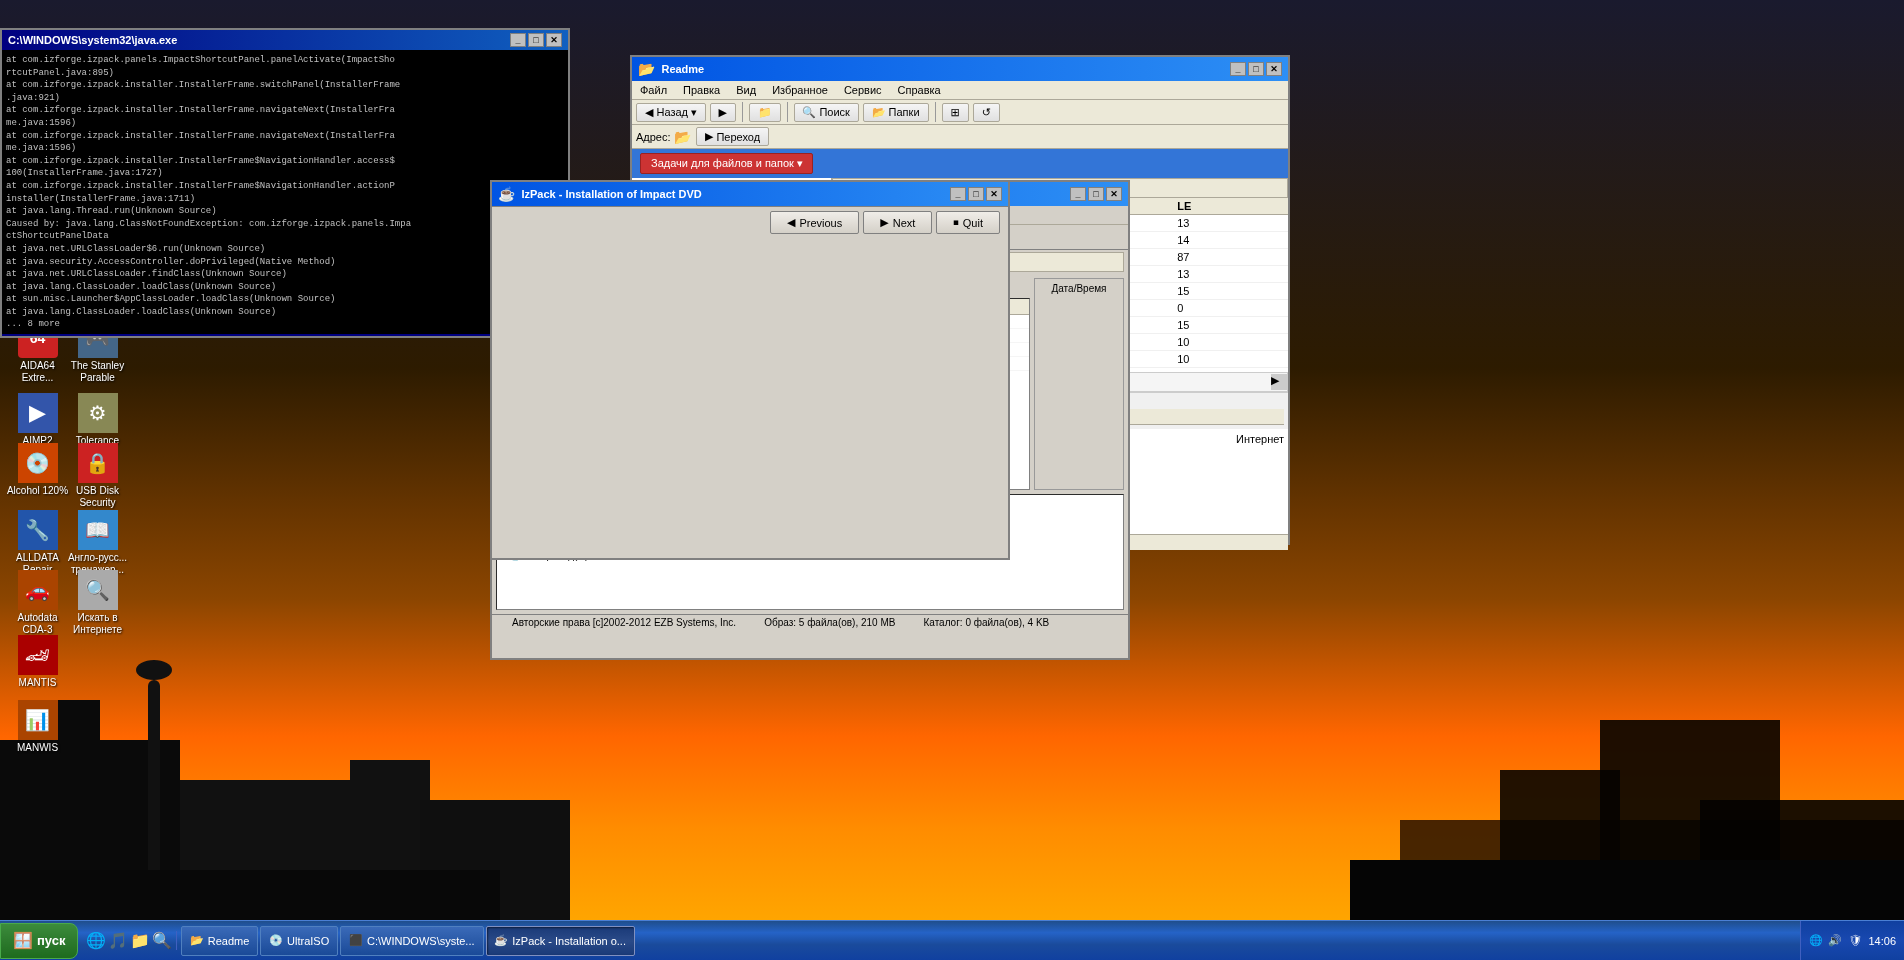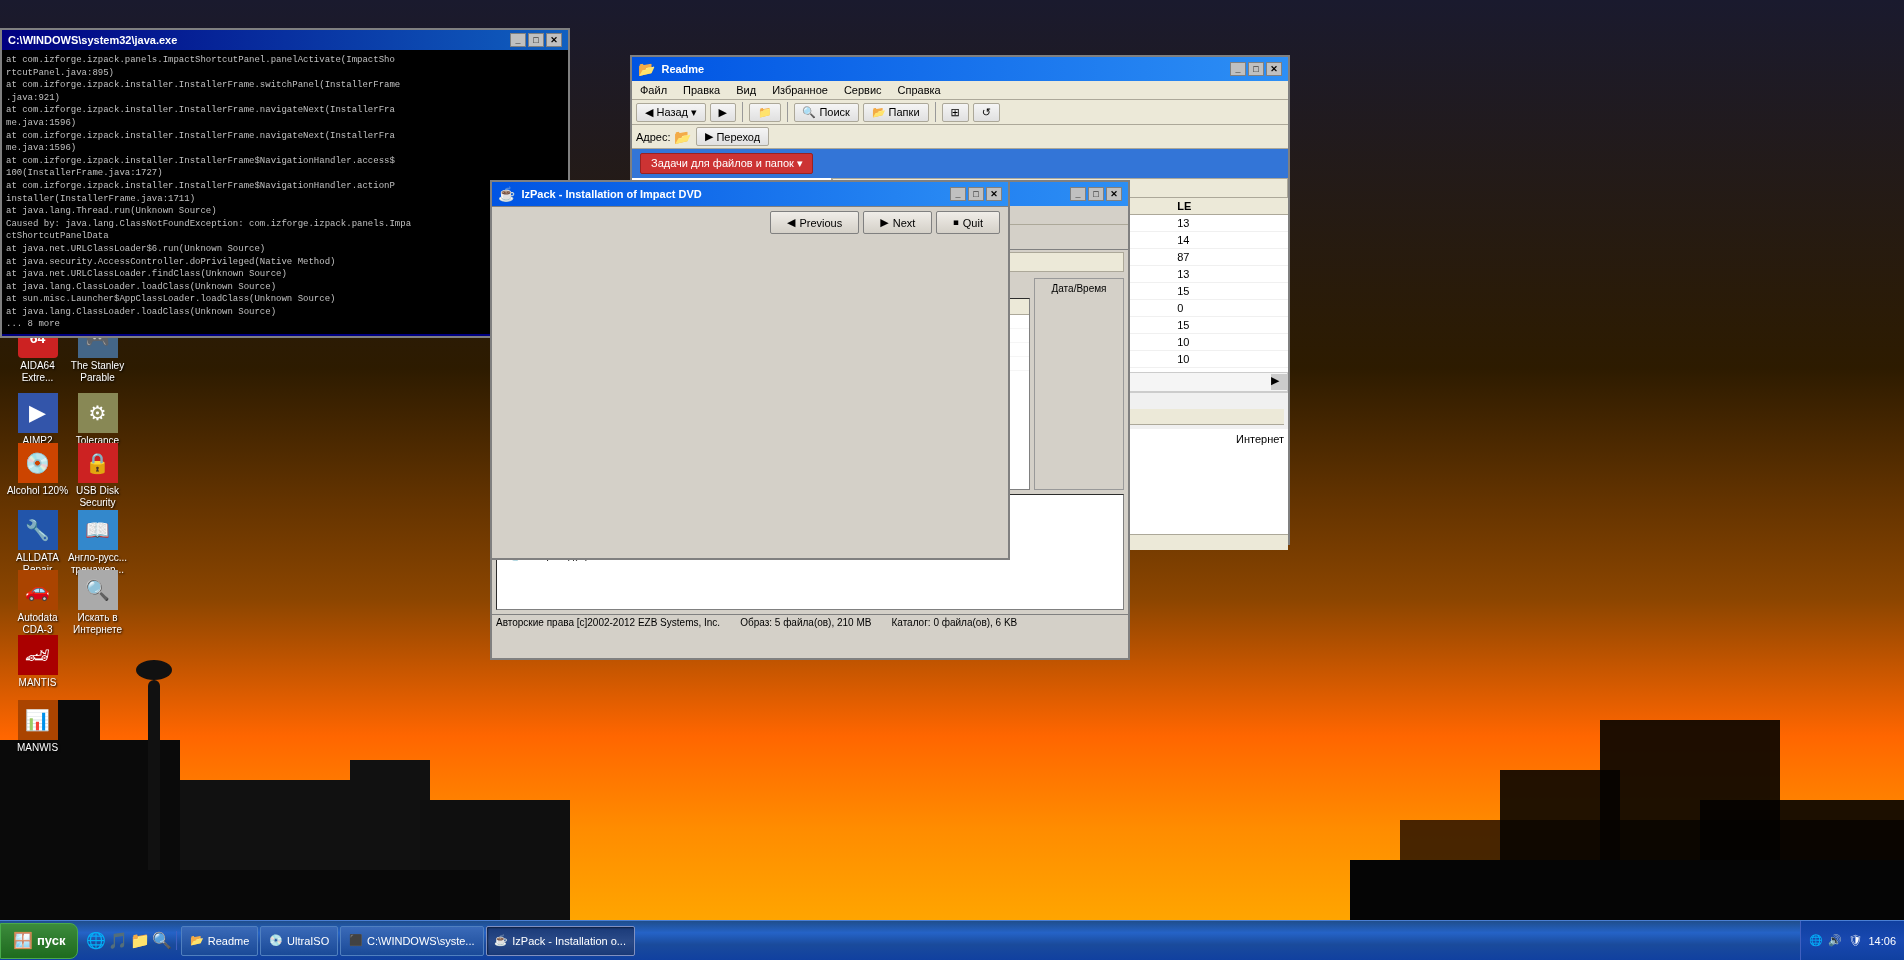--- a/index.html
+++ b/index.html
@@ -427,24 +427,24 @@
       display: flex;
       gap: 6px;
       font-size: 11px;
     }
 
     .ultraiso-menubar span { cursor: pointer; padding: 1px 4px; }
 
     .ultraiso-statusbar {
       background: #d4d0c8;
       border-top: 1px solid #808080;
-      padding: 2px 4px;
+      padding: 2px 20px;
       font-size: 10px;
       display: flex;
-      gap: 20px;
+      gap: 28px;
     }
 
     .toolbar-btn {
       background: linear-gradient(to bottom, #f5f5f5, #ddd);
       border: 1px solid #999;
       padding: 2px 6px;
       font-size: 10px;
       cursor: pointer;
       border-radius: 2px;
     }
@@ -904,21 +904,21 @@
             <span>💿</span>
             <span>CD привод(J:)</span>
           </div>
         </div>
       </div>
     </div>
 
     <div class="ultraiso-statusbar">
       <span>Авторские права [c]2002-2012 EZB Systems, Inc.</span>
       <span>Образ: 5 файла(ов), 210 MB</span>
-      <span>Каталог: 0 файла(ов), 6 KB</span>
+      <span>Каталог: 0 файла(ов), 4 KB</span>
     </div>
   </div>
 
   <div id="izpack-window">
     <div id="izpack-titlebar">
       <div style="display:flex;align-items:center;gap:6px;">
         <span style="font-size:14px;">☕</span>
         <span>IzPack - Installation of Impact DVD</span>
       </div>
       <div class="win-controls">

